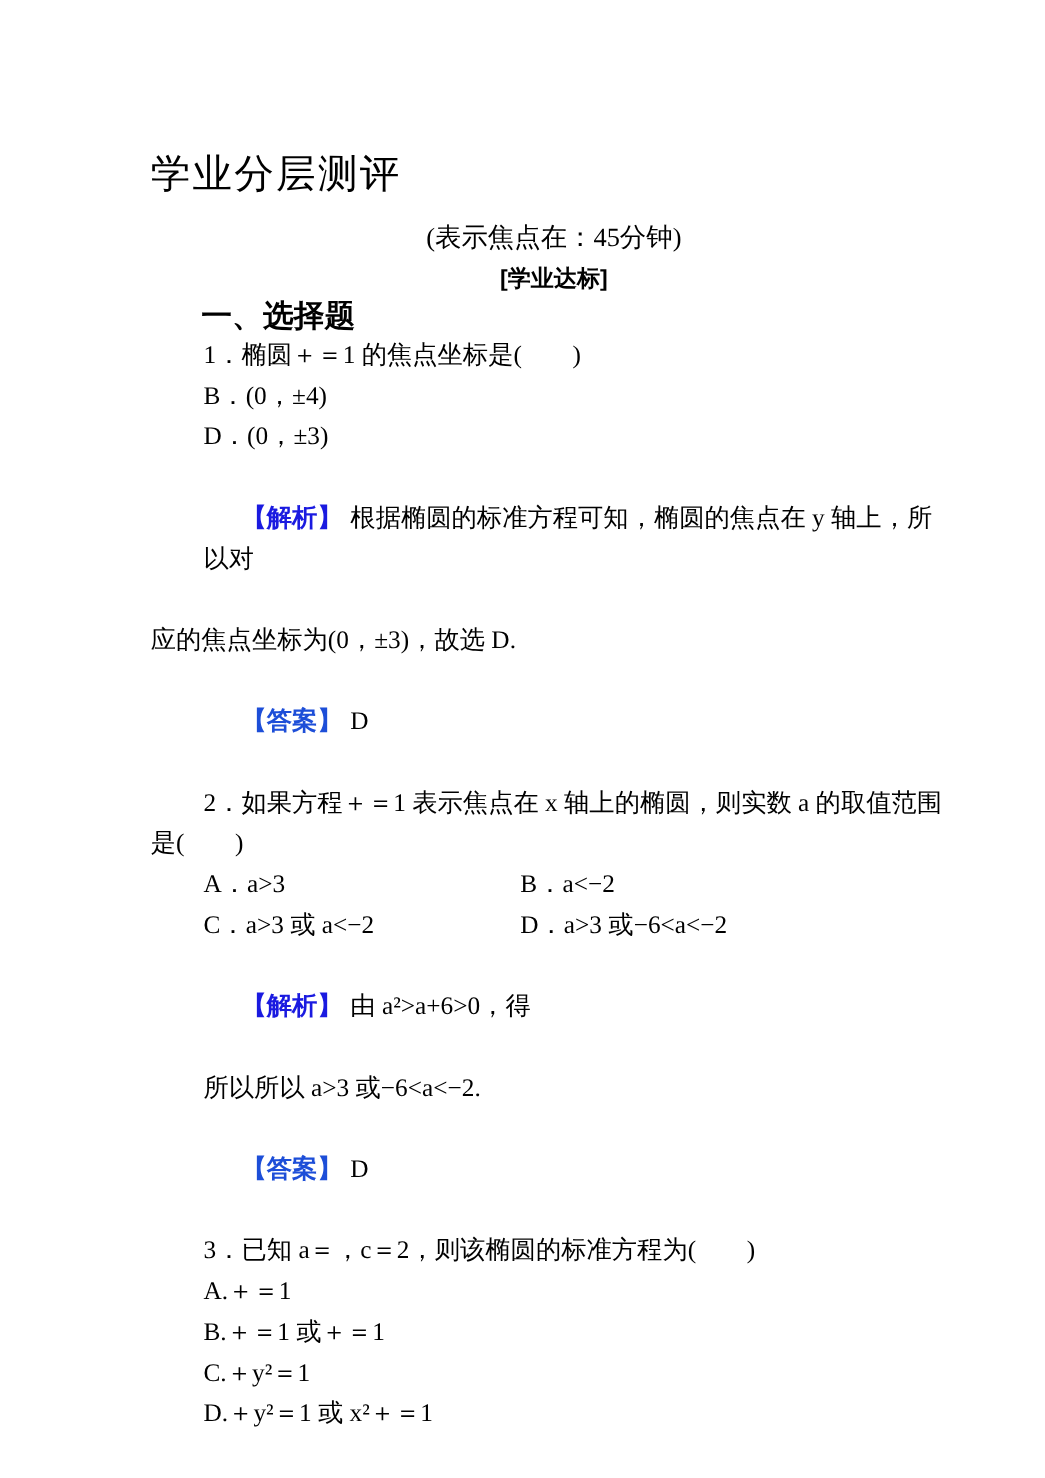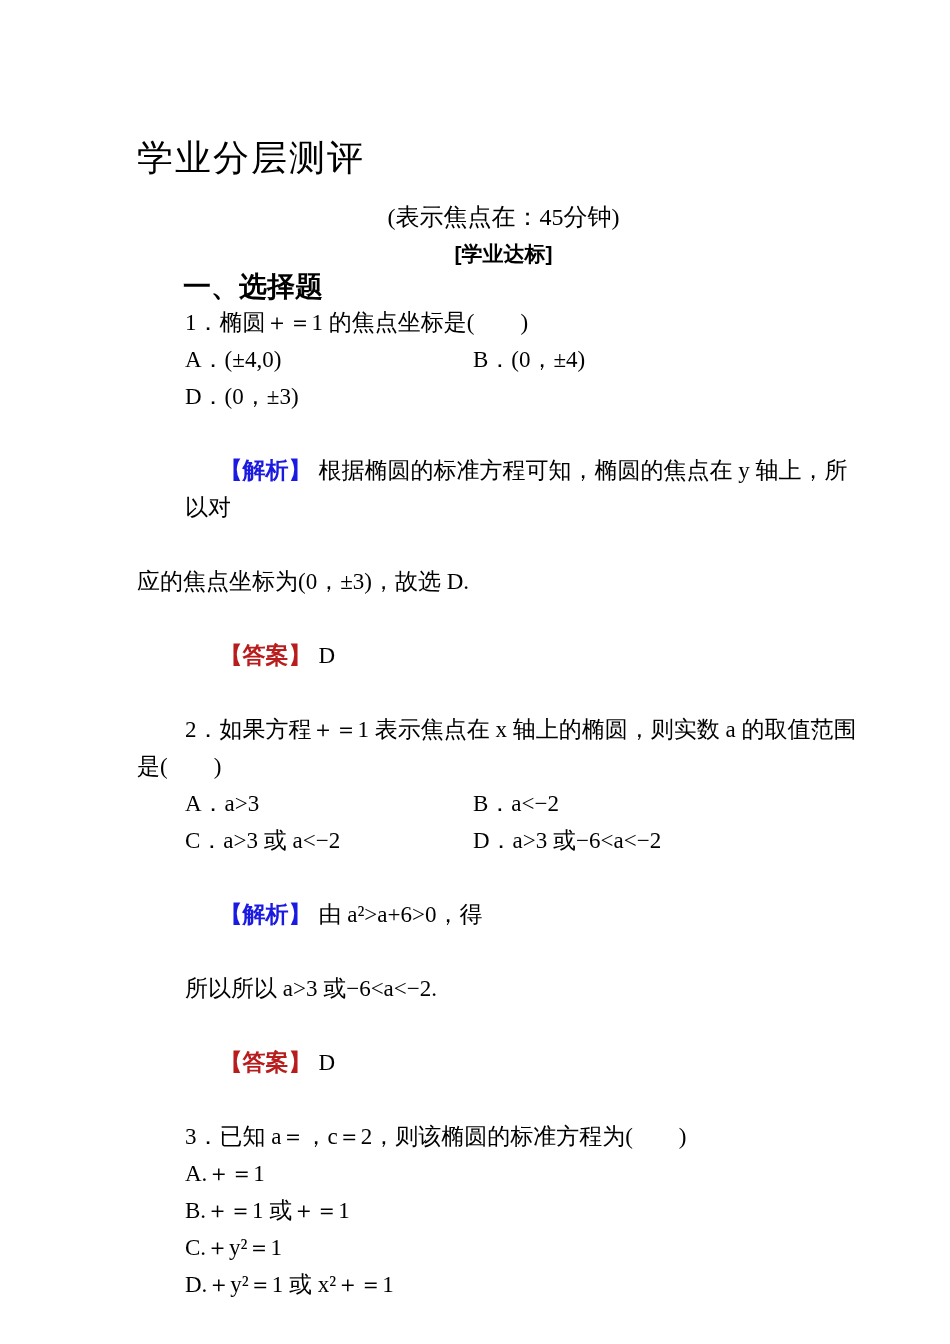--- a/index.html
+++ b/index.html
@@ -52,38 +52,37 @@
   }
   .indent { padding-left: 48px; }
   .opts { display: flex; }
   .opt-col { flex: 0 0 288px; width: 288px; }
   .lbl {
     font-family: "Liberation Sans", "DejaVu Sans", sans-serif;
     font-weight: 700;
     margin-right: 7px;
   }
   .lbl-analysis { color: #1a1ae0; }
-  .lbl-answer  { color: #b91c1c; }
+  .lbl-answer  { color: #1d4ed8; }
   .answer-val { margin-left: 0; }
   section { margin: 0; }
 </style>
 </head>
 <body>
 
 <div class="doc">
 
   <div class="title">学业分层测评</div>
   <div class="subtitle">(表示焦点在：45分钟)</div>
   <div class="badge">[学业达标]</div>
   <div class="heading">一、选择题</div>
 
   <section>
     <div class="line indent">1．椭圆＋＝1 的焦点坐标是(　　)</div>
     <div class="line indent opts">
-      <span class="opt-col">A．(±4,0)</span>
       <span>B．(0，±4)</span>
     </div>
     <div class="line indent opts">
       <span>D．(0，±3)</span>
     </div>
     <div class="line indent">
       <span class="lbl lbl-analysis">【解析】</span><span>根据椭圆的标准方程可知，椭圆的焦点在 y 轴上，所以对</span>
     </div>
     <div class="line">应的焦点坐标为(0，±3)，故选 D.</div>
     <div class="line indent">

